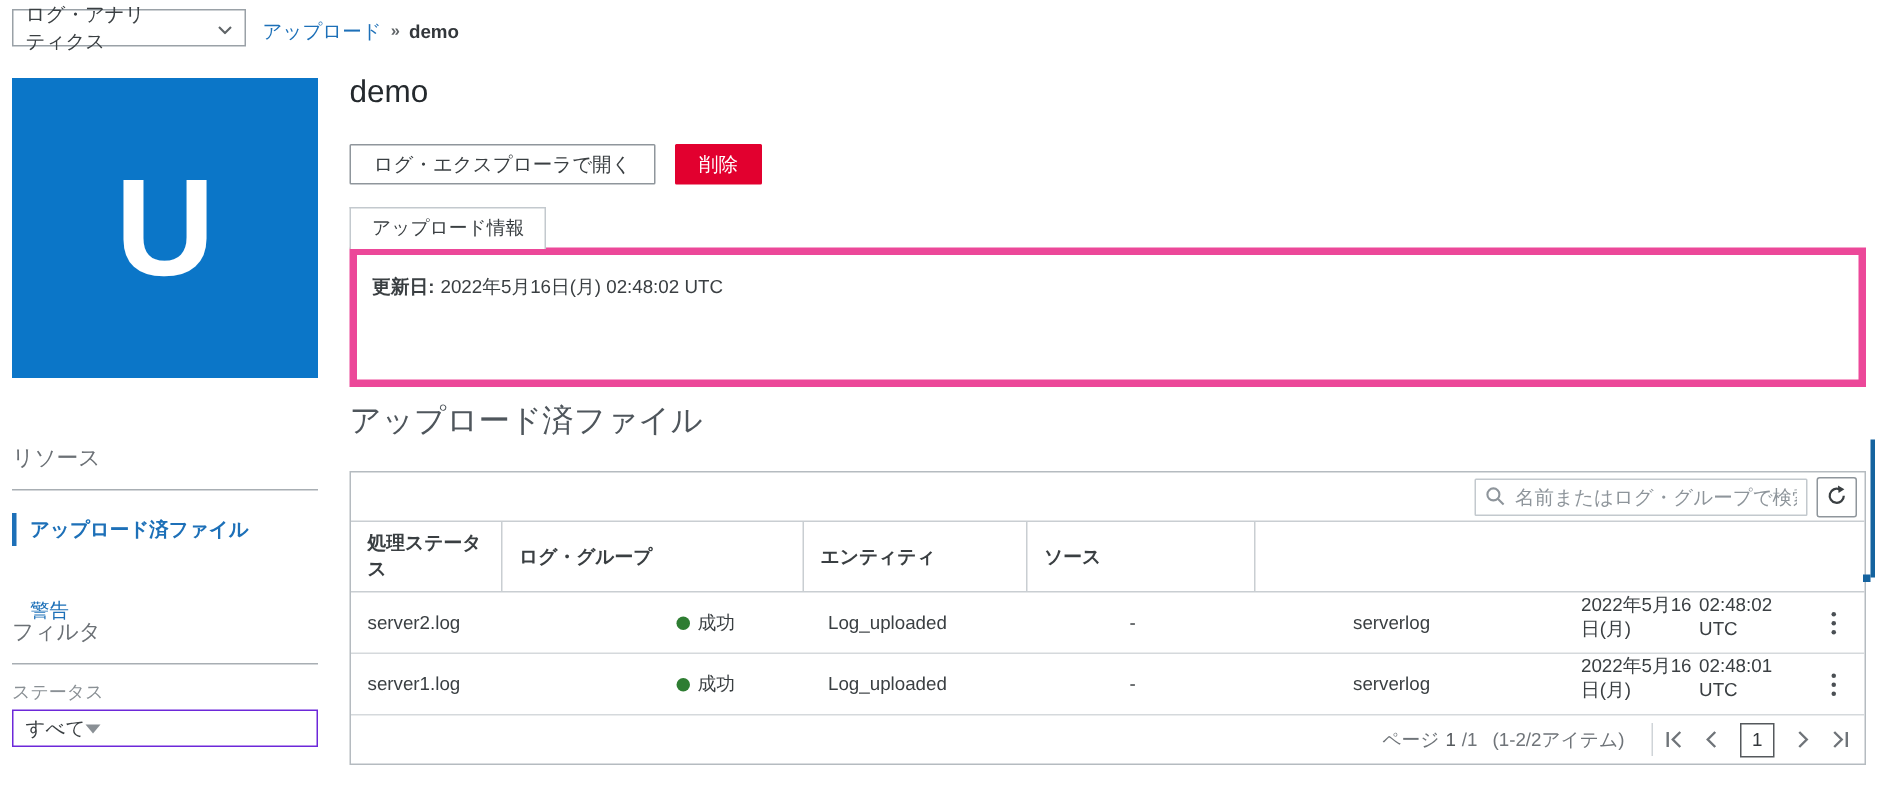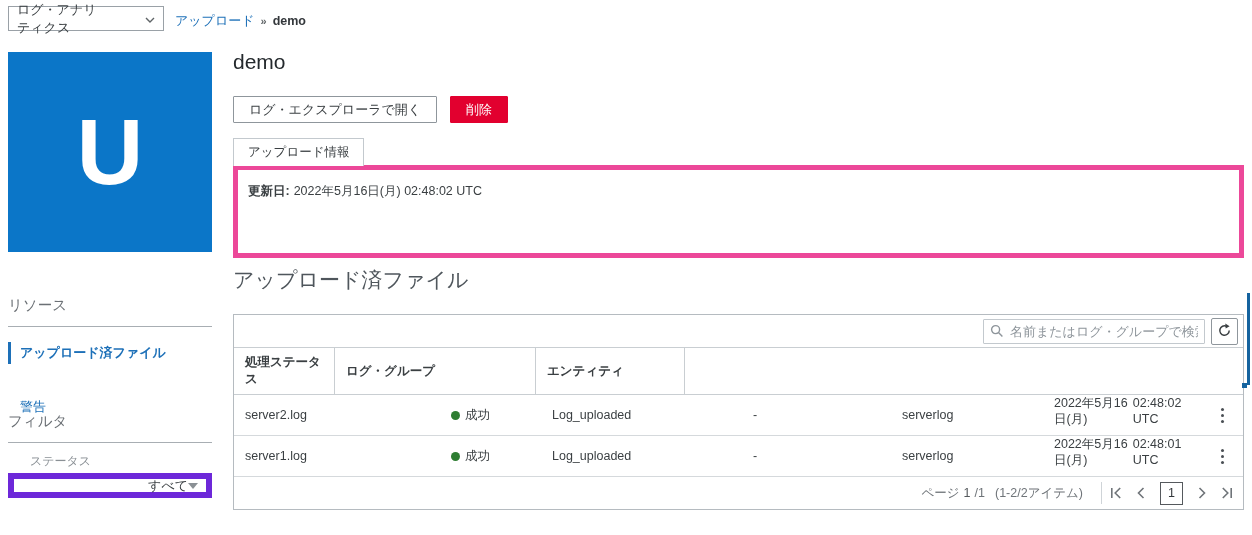--- a/index.html
+++ b/index.html
@@ -35,22 +35,22 @@
   .logo span { color:#fff; font-size:92px; font-weight:bold; line-height:1; }
   .side-heading { color:#6b7075; font-size:14.5px; }
   .side-divider { left:8px; width:204px; border-top:1px solid #a8aeb3; }
   .side-item { left:8px; width:204px; display:flex; align-items:center; height:22px; cursor:pointer; }
   .side-item.active { border-left:3px solid var(--link-blue, #1d70b8); padding-left:9px; font-weight:bold; }
   .side-item:not(.active) { padding-left:12px; }
   .side-item span { color: var(--link-blue, #1d70b8); }
   .status-label { color:#8a9095; font-size:12px; }
   .status-select {
     left:8px; top:473px; width:204px; height:25px;
-    border:6px solid #6d28d9; background:#fff;
-    display:flex; align-items:center; justify-content:flex-end;
+    border:1px solid #6d28d9; background:#fff;
+    display:flex; align-items:center; justify-content:flex-start;
     padding:0 8px; cursor:pointer;
   }
   .tri-down { width:0; height:0; border-left:5px solid transparent; border-right:5px solid transparent; border-top:6px solid #8a9095; }
 
   
   .page-title { left:233px; top:50px; font-size:21px; color:#24292d; }
   .actions { left:233px; top:96px; display:flex; gap:13px; }
   .btn { height:27px; display:inline-flex; align-items:center; padding:0 15px; font-size:13px; cursor:pointer; border-radius:1px; }
   .btn-secondary { background:#fff; border:1px solid #8f969c; color:#3a3f42; }
   .btn-danger { background: var(--danger-red, #e2002f); border:1px solid var(--danger-red, #e2002f); color:#fff; }
@@ -135,21 +135,21 @@
 
 <div class="abs side-item active" style="top:342px;">
   <span>アップロード済ファイル</span>
 </div>
 <div class="abs side-item" style="top:396px;">
   <span>警告</span>
 </div>
 
 <div class="abs side-heading" style="left:8px; top:412px;">フィルタ</div>
 <div class="abs side-divider" style="top:442px;"></div>
-<div class="abs status-label" style="left:8px; top:453px;margin-left:22px;">ステータス</div>
+<div class="abs status-label" style="left:8px; top:453px;">ステータス</div>
 <div class="abs status-select">
   <span>すべて</span>
   <span class="tri-down"></span>
 </div>
 
 <div class="abs page-title">demo</div>
 
 <div class="abs actions">
   <button class="btn btn-secondary">ログ・エクスプローラで開く</button>
   <button class="btn btn-danger">削除</button>
@@ -182,20 +182,21 @@
             <path d="M8.3 0.6 L12.6 3.2 L8.7 5.6 Z" fill="#3a3f42"></path>
           </svg>
       </span>
     </div>
   </div>
 
   <div class="thead">
     <div class="hc c2">処理ステータス</div>
     <div class="hc c3">ログ・グループ</div>
     <div class="hc c4">エンティティ</div>
+    <div class="hc c5">ソース</div>
     <div class="hc c7"></div>
   </div>
 
   <div>
   <div class="trow">
     <div class="c c1">server2.log</div>
     <div class="c c2">
       <span class="dot"></span>
       <span>成功</span>
     </div>

